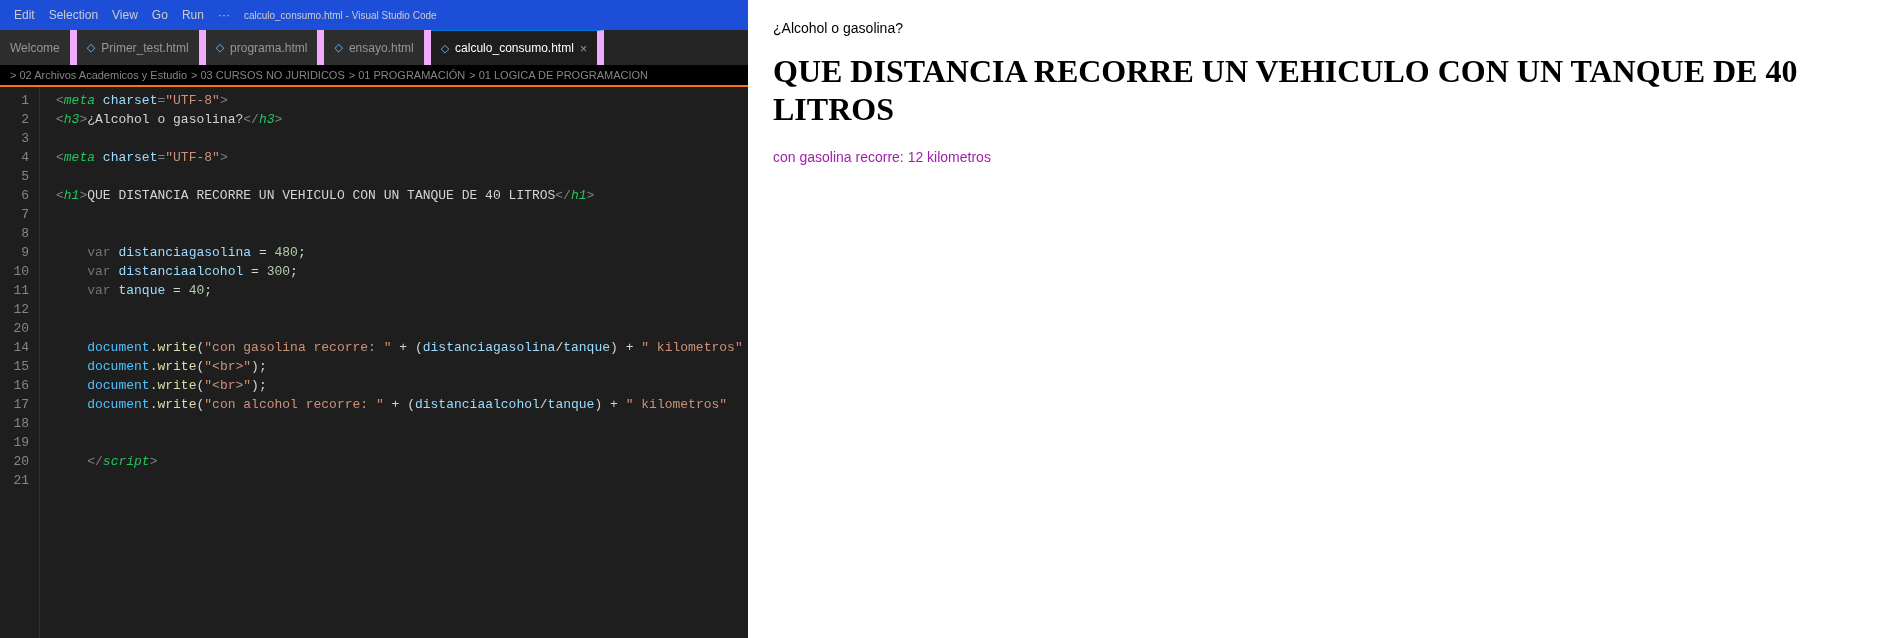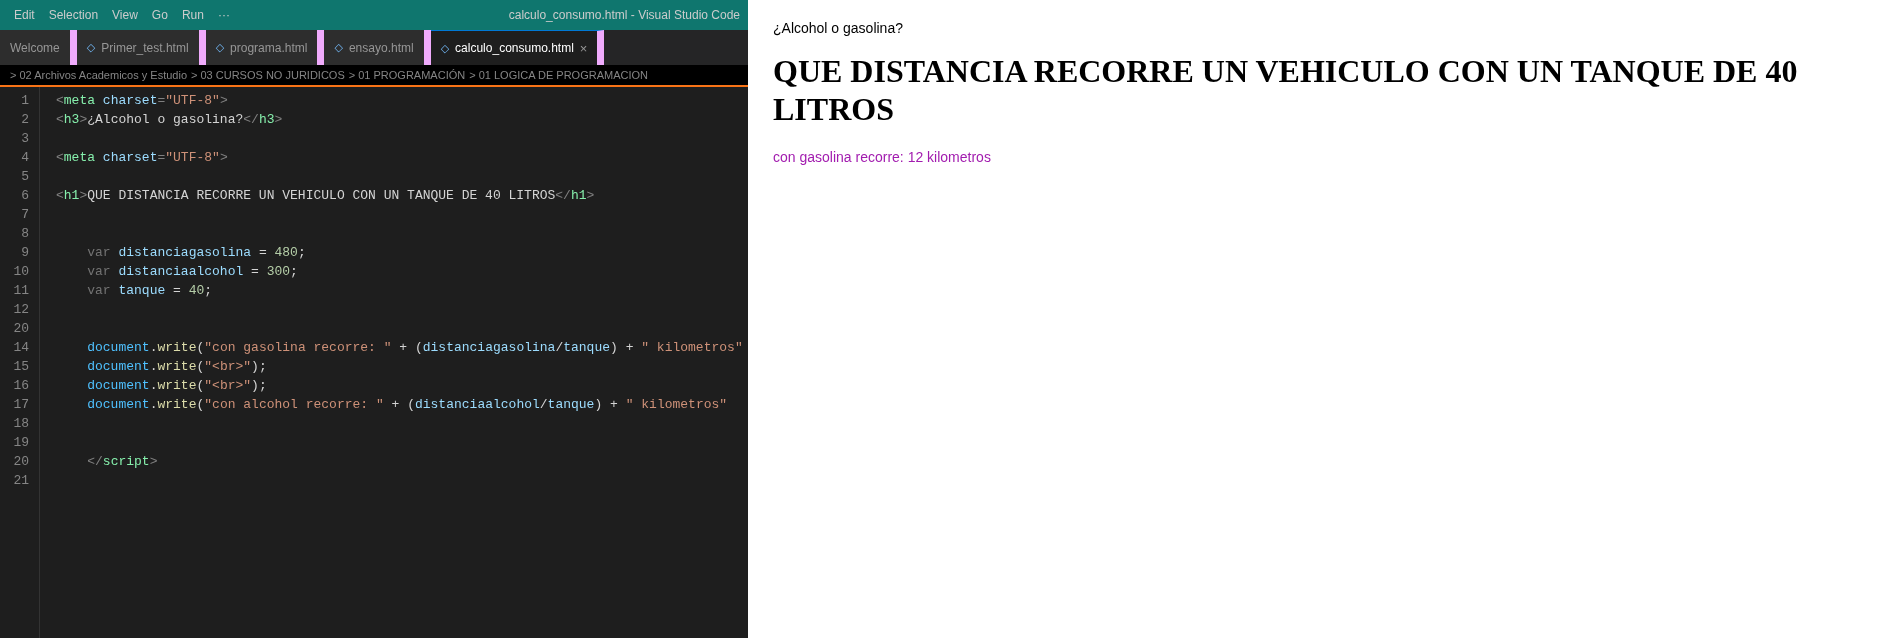--- a/index.html
+++ b/index.html
@@ -11,21 +11,21 @@
       min-width: 748px;
       background: #1e1e1e;
       display: flex;
       flex-direction: column;
       height: 638px;
       overflow: hidden;
     }
 
     
     #title-bar {
-      background: #0f766e;
+      background: #1d4ed8;
       height: 30px;
       display: flex;
       align-items: center;
       padding: 0 8px;
       color: #ccc;
       font-size: 12px;
       gap: 8px;
     }
     #title-bar-menus {
       display: flex;
@@ -33,23 +33,23 @@
       align-items: center;
     }
     .menu-item {
       color: #ccc;
       font-size: 12px;
       padding: 2px 6px;
       cursor: pointer;
     }
     #window-title {
       flex: 1;
-      text-align: right;
+      text-align: left;
       color: #ccc;
-      font-size: 12px;
+      font-size: 10px;
     }
 
     
     #tab-bar {
       background: #252526;
       display: flex;
       height: 35px;
       align-items: flex-end;
       overflow: hidden;
     }
@@ -110,21 +110,21 @@
       flex: 1;
       overflow-x: hidden;
     }
     .code-line {
       display: block;
       white-space: pre;
       height: 19px;
     }
 
     
-    .c-tag { color: #86efac; }         
+    .c-tag { color: #22c55e; font-style: italic; }         
     .c-attr-name { color: #9cdcfe; }   
     .c-attr-val { color: #ce9178; }    
     .c-punct { color: #808080; }       
     .c-keyword { color: #737373; }     
     .c-var { color: #9cdcfe; }         
     .c-number { color: #b5cea8; }      
     .c-string { color: #ce9178; }      
     .c-method { color: #dcdcaa; }      
     .c-plain { color: #d4d4d4; }       
     .c-obj { color: #4fc1ff; }         

